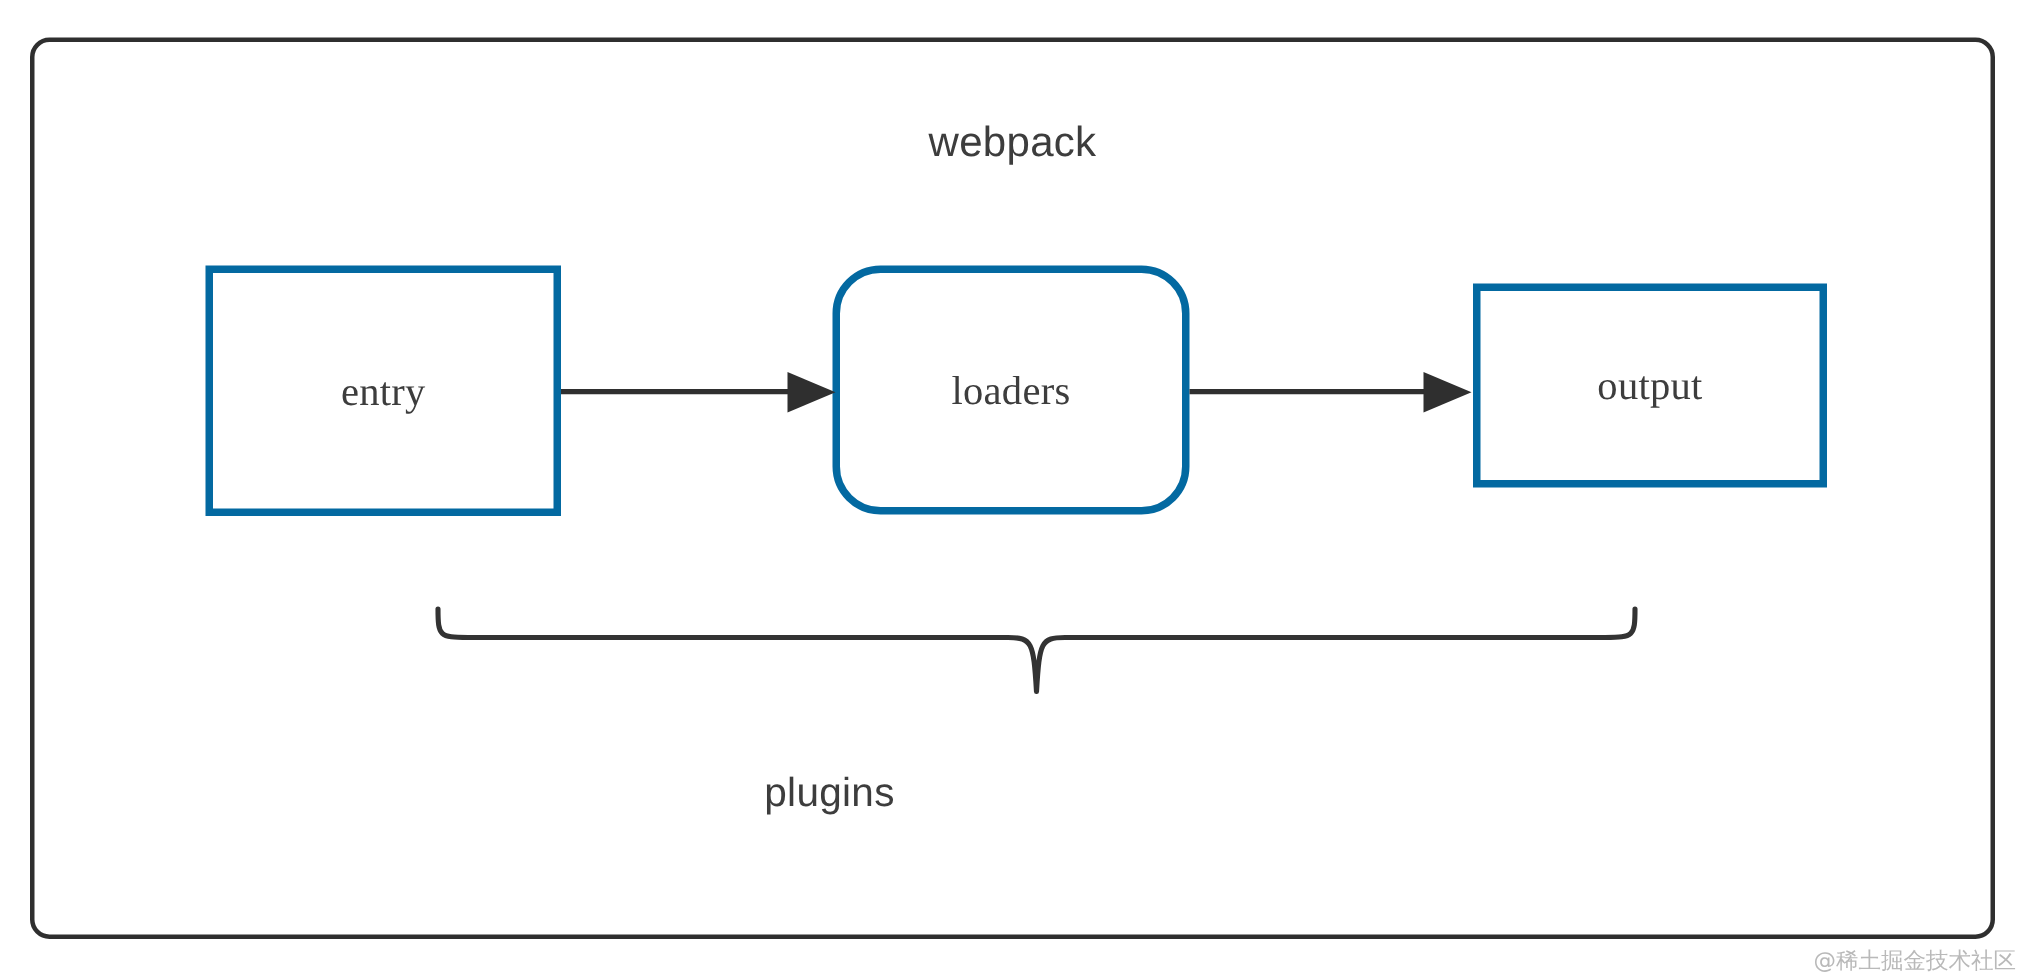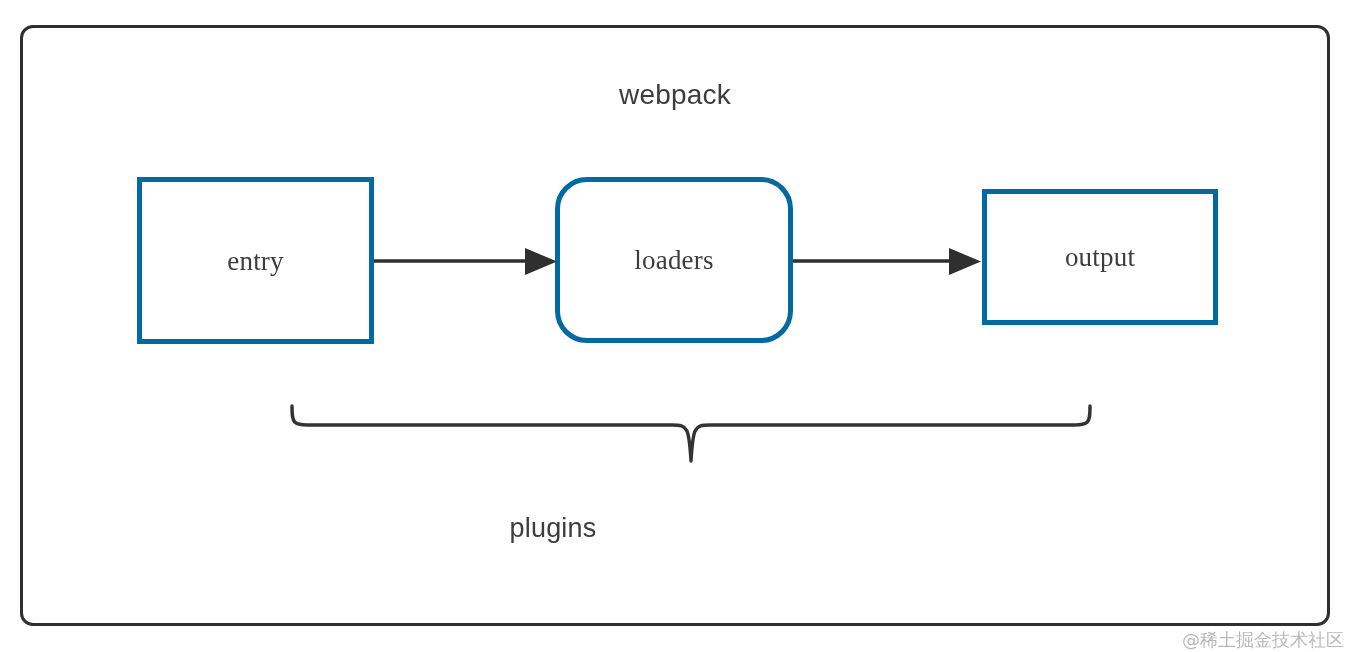--- a/index.html
+++ b/index.html
@@ -97,21 +97,21 @@
     letter-spacing: 0.2px;
     white-space: nowrap;
   }
   .plugins-label > span { position: relative; left: 12px; }
 
   
   .watermark {
     position: absolute;
     right: 14px;
     bottom: 2px;
-    font-size: 18px;
+    font-size: 15px;
     line-height: 20px;
     color: #b9b9b9;
     white-space: nowrap;
     font-family: "DejaVu Sans", "Liberation Sans", sans-serif;
   }
 </style>
 </head>
 <body>
 
 <div id="canvas">

